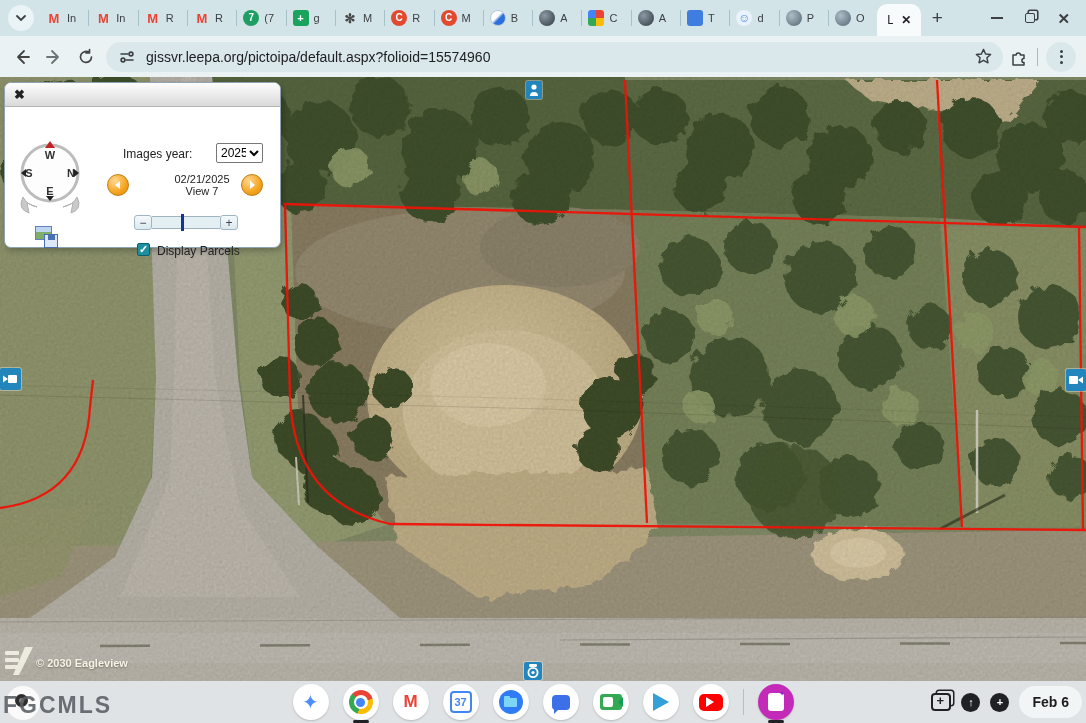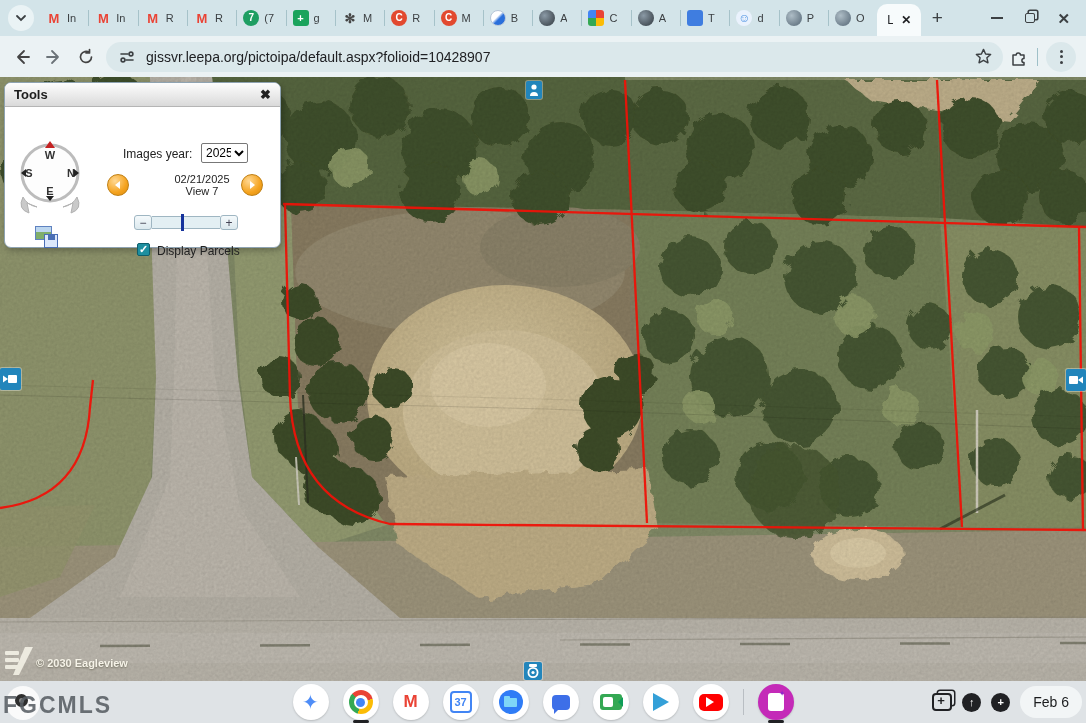--- a/index.html
+++ b/index.html
@@ -53,21 +53,21 @@
   .ev-logo{position:absolute;left:5px;top:570px;opacity:.92;}
   .ev-copy{position:absolute;left:36px;top:580px;font-size:11px;font-weight:bold;color:#f6f3e8;text-shadow:0 1px 2px rgba(60,60,40,.55);}
 
   
   .panel{position:absolute;left:4px;top:5px;width:277px;height:166px;background:#fff;border:1px solid #8ea3b2;border-radius:7px;box-shadow:2px 3px 6px rgba(0,0,0,.25);}
   .panel-h{height:24px;background:linear-gradient(#fdfdfd,#dadada);border-bottom:1px solid #b5b5b5;border-radius:6px 6px 0 0;display:flex;align-items:center;padding:0 9px;}
   .panel-title{font-size:13px;font-weight:bold;color:#1c1c1c;flex:1;}
   .panel-x{font-size:13px;font-weight:bold;color:#222;line-height:1;}
   .panel-b{position:relative;height:140px;}
   .iy-label{position:absolute;left:118px;top:40px;font-size:12px;color:#222;}
-  .iy-select{position:absolute;left:196px;top:36px;width:47px;height:20px;font-size:12px;border:1px solid #777;border-radius:2px;background:#fff;}
+  .iy-select{position:absolute;left:211px;top:36px;width:47px;height:20px;font-size:12px;border:1px solid #777;border-radius:2px;background:#fff;}
   .navball{position:absolute;width:22px;height:22px;border-radius:50%;background:radial-gradient(circle at 35% 30%,#ffd893,#f5a31e 60%,#d98a0e);border:1px solid #c07f12;display:flex;align-items:center;justify-content:center;color:#fff;font-size:9px;}
   .dateblk{position:absolute;left:147px;top:66px;width:100px;text-align:center;font-size:11px;color:#222;line-height:1.1;}
   .zoombtn{position:absolute;top:108px;width:18px;height:15px;background:linear-gradient(#f4f9fb,#dce9ee);border:1px solid #9fb6c2;border-radius:3px;font-size:12px;color:#445;display:flex;align-items:center;justify-content:center;line-height:1;}
   .ztrack{position:absolute;left:147px;top:109px;width:68px;height:13px;background:#e3eff3;border:1px solid #9fb6c2;border-left:none;border-right:none;}
   .zthumb{position:absolute;left:29px;top:-3px;width:3px;height:17px;background:#16339c;}
   .cbx{position:absolute;left:132px;top:136px;width:13px;height:13px;background:#1d8fa0;border:1px solid #0e5e6c;border-radius:2px;color:#fff;font-size:11px;font-weight:bold;display:flex;align-items:center;justify-content:center;line-height:1;}
   .cbx-label{position:absolute;left:152px;top:137px;font-size:12px;color:#222;}
   .compass{position:absolute;left:8px;top:28px;}
   .saveimg{position:absolute;left:30px;top:119px;width:26px;height:27px;}
   .si-pic{position:absolute;left:0;top:0;width:17px;height:14px;border:1px solid #5f82c0;background:linear-gradient(#bcd6ef 40%,#7fae6b 40%);}
@@ -103,21 +103,21 @@
   .play-i{width:0;height:0;border-left:16px solid #34a0d8;border-top:9px solid transparent;border-bottom:9px solid transparent;filter:hue-rotate(0deg);position:relative;}
   .yt-i{width:24px;height:17px;background:#ff0000;border-radius:5px;display:flex;align-items:center;justify-content:center;}
   .yt-i::after{content:"";border:5px solid transparent;border-left:8px solid #fff;margin-left:4px;}
   .pink-i{width:36px;height:36px;border-radius:50%;background:#c42ab8;display:flex;align-items:center;justify-content:center;}
   .pink-card{width:16px;height:18px;background:#fff;border-radius:3px;position:relative;}
   .pink-card::after{content:"✦";position:absolute;right:-2px;top:-4px;font-size:8px;color:#8f27c9;}
   .tray{position:absolute;right:0;top:0;height:42px;display:flex;align-items:center;gap:10px;padding-right:4px;}
   .cap-i{width:20px;height:18px;border:2px solid #202124;border-radius:4px;position:relative;background:#dfe3e6;box-shadow:4px -4px 0 -2px #dfe3e6,4px -4px 0 -0.5px #202124;}
   .cap-i::after{content:"+";position:absolute;left:3px;top:-1px;font-size:13px;font-weight:bold;color:#202124;line-height:1;}
   .bdot{width:19px;height:19px;border-radius:50%;background:#202124;color:#fff;display:flex;align-items:center;justify-content:center;font-size:11px;font-weight:bold;line-height:1;}
-  .pill{height:32px;background:#f2f5f6;border-radius:16px;display:flex;align-items:center;gap:7px;padding:0 13px;font-size:14px;color:#1b1c1e;font-weight:400;}
+  .pill{height:32px;background:#f2f5f6;border-radius:16px;display:flex;align-items:center;gap:7px;padding:0 13px;font-size:14px;color:#1b1c1e;font-weight:700;}
 </style>
 </head>
 <body>
 
 <div class="frame">
   <div class="tab-search">
     <svg width="12" height="12" viewBox="0 0 12 12">
         <path d="M2 4 L6 8 L10 4" stroke="#3c4043" stroke-width="1.8" fill="none" stroke-linecap="round"></path>
       </svg>
   </div>
@@ -255,21 +255,21 @@
   </div>
   <div class="omnibox">
     <svg width="18" height="18" viewBox="0 0 18 18">
         <g stroke="#3c4043" stroke-width="1.6" stroke-linecap="round">
           <line x1="3" y1="6" x2="10" y2="6"></line>
           <circle cx="13" cy="6" r="1.9" fill="none"></circle>
           <line x1="15" y1="12" x2="8" y2="12"></line>
           <circle cx="5" cy="12" r="1.9" fill="none"></circle>
         </g>
       </svg>
-    <span class="omni-url">gissvr.leepa.org/pictoipa/default.aspx?folioid=10428907</span>
+    <span class="omni-url">gissvr.leepa.org/pictoipa/default.aspx?folioid=15574960</span>
     <svg width="19" height="19" viewBox="0 0 20 20">
         <path d="M10 2.5 L12.2 7.3 L17.5 7.9 L13.6 11.4 L14.7 16.6 L10 14 L5.3 16.6 L6.4 11.4 L2.5 7.9 L7.8 7.3 Z" stroke="#3c4043" stroke-width="1.5" fill="none" stroke-linejoin="round"></path>
       </svg>
   </div>
   <div class="tb-right">
     <svg width="20" height="20" viewBox="0 0 20 20">
         <path d="M4 8 h3.2 a2.1 2.1 0 1 1 4.2 0 H15 v3.4 a2.1 2.1 0 1 0 0 4.2 V18 H4 Z" stroke="#3c4043" stroke-width="1.5" fill="none" stroke-linejoin="round"></path>
       </svg>
     <span class="tb-sep"></span>
     <div class="kebab">
@@ -459,21 +459,20 @@
           <rect x="0" y="11" width="14" height="4" rx="1"></rect>
           <rect x="0" y="18" width="14" height="4" rx="1"></rect>
           <polygon points="20,0 28,0 14,28 8,28"></polygon>
         </g>
       </svg>
   </div>
   <div class="ev-copy">© 2030 Eagleview</div>
 
   <div class="panel">
     <div class="panel-h">
-      <span class="panel-title">Tools</span>
       <span class="panel-x">✖</span>
     </div>
     <div class="panel-b">
 
       <div class="compass">
         <svg width="74" height="84" viewBox="0 0 74 84">
           <path d="M10 62 Q4 74 16 78 L14 68 L24 72 Q14 70 10 62 Z" fill="#c9c9c9" stroke="#b2b2b2"></path>
           <path d="M64 62 Q70 74 58 78 L60 68 L50 72 Q60 70 64 62 Z" fill="#c9c9c9" stroke="#b2b2b2"></path>
           <circle cx="37" cy="38" r="28" fill="#fdfdfd" stroke="#bcbcbc" stroke-width="3"></circle>
           <polygon points="37,6 32,13 42,13" fill="#c42222"></polygon>

